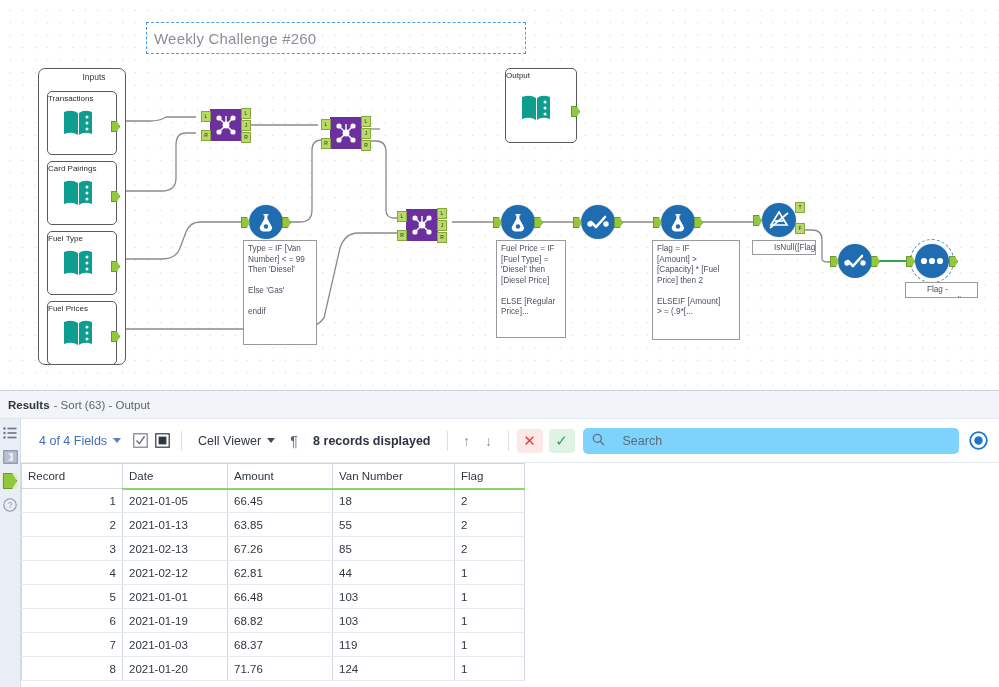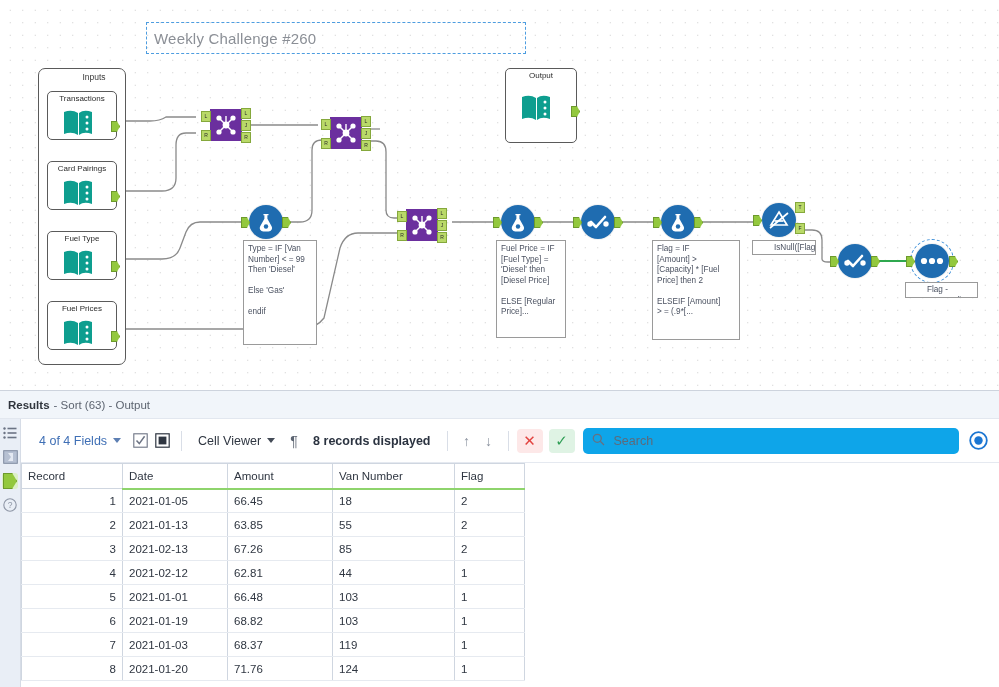--- a/index.html
+++ b/index.html
@@ -49,29 +49,29 @@
     box-sizing: border-box;
   }
   #inputs-container > .ct {
     position: absolute; top: 3px; left: 12px; width: 100%;
     text-align: center; font-size: 8.5px; color: #3a3a3a;
   }
 
   .input-node {
     position: absolute;
     left: 8px;
-    width: 70px; height: 49px;
+    width: 70px; height: 64px;
     border: 1.3px solid #5a5a5a;
     border-radius: 5px;
     background: #fff;
     box-sizing: border-box;
   }
   .input-node > .lbl {
     position: absolute; top: 2px; left: 0; width: 100%;
-    text-align: center; font-size: 8px; color: #2b2b2b;
+    text-align: left; font-size: 8px; color: #2b2b2b;
     white-space: nowrap;
   }
   .input-node .book {
     position: absolute; left: 14px; top: 16px;
   }
   .input-node .outp {
     position: absolute; right: -4px; top: 29px;
   }
 
   
@@ -201,24 +201,24 @@
   .pill {
     width: 26px; height: 24px; border-radius: 4px;
     display:flex; align-items:center; justify-content:center;
     font-size: 15px;
   }
   .pill.red { background: #fde8e8; color: #e2433f; }
   .pill.green { background: #dff3e4; color: #2f9e55; }
   #search-box {
     flex: 1;
     height: 26px;
-    background: #0ea5e9;
+    background: #7dd3fc;
     border-radius: 5px;
     display: flex; align-items: center;
-    gap: 7px;
+    gap: 16px;
     padding: 0 9px;
     margin: 0 8px;
     min-width: 60px;
   }
   #search-box input {
     border: none; outline: none; background: transparent;
     font-size: 12.5px; color: #3f4855;
     font-family: "Liberation Sans", sans-serif;
     width: 100%;
   }

